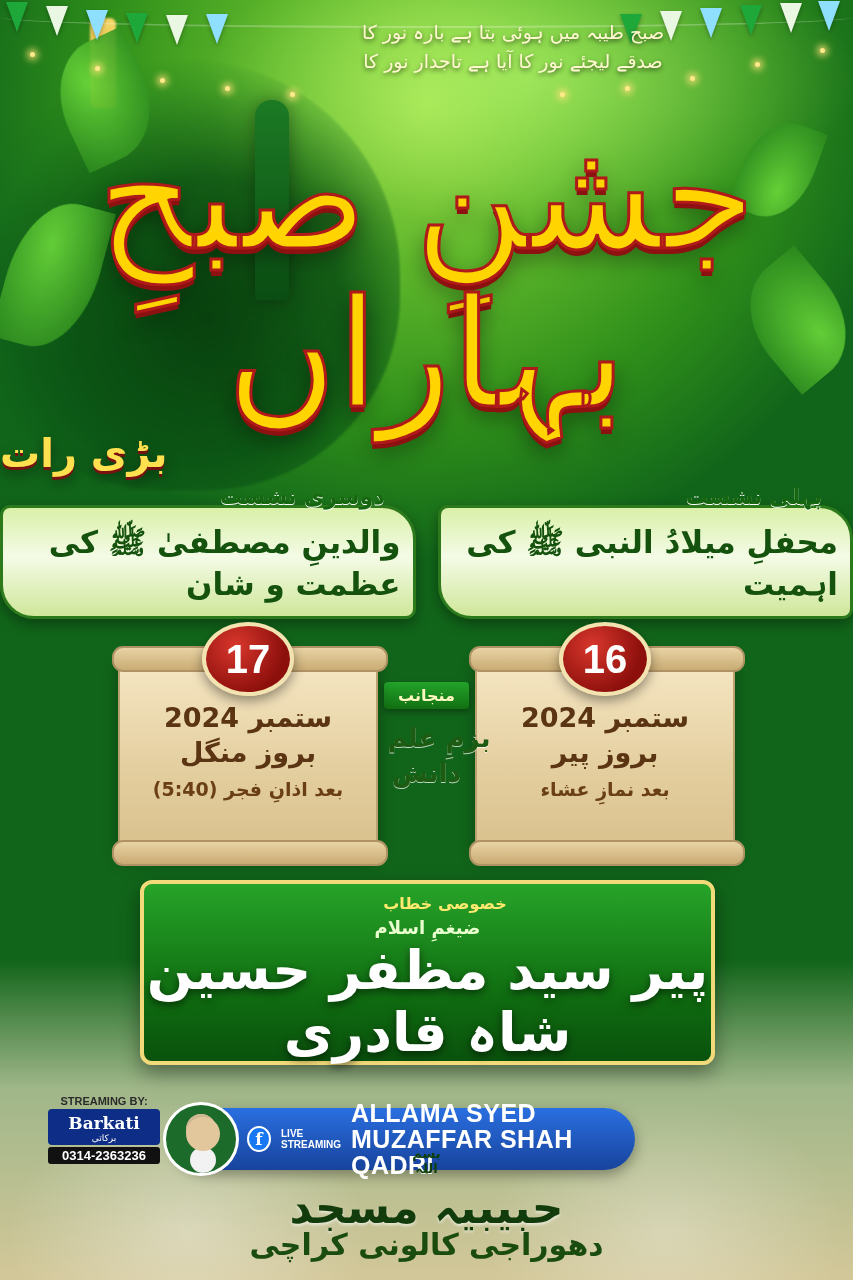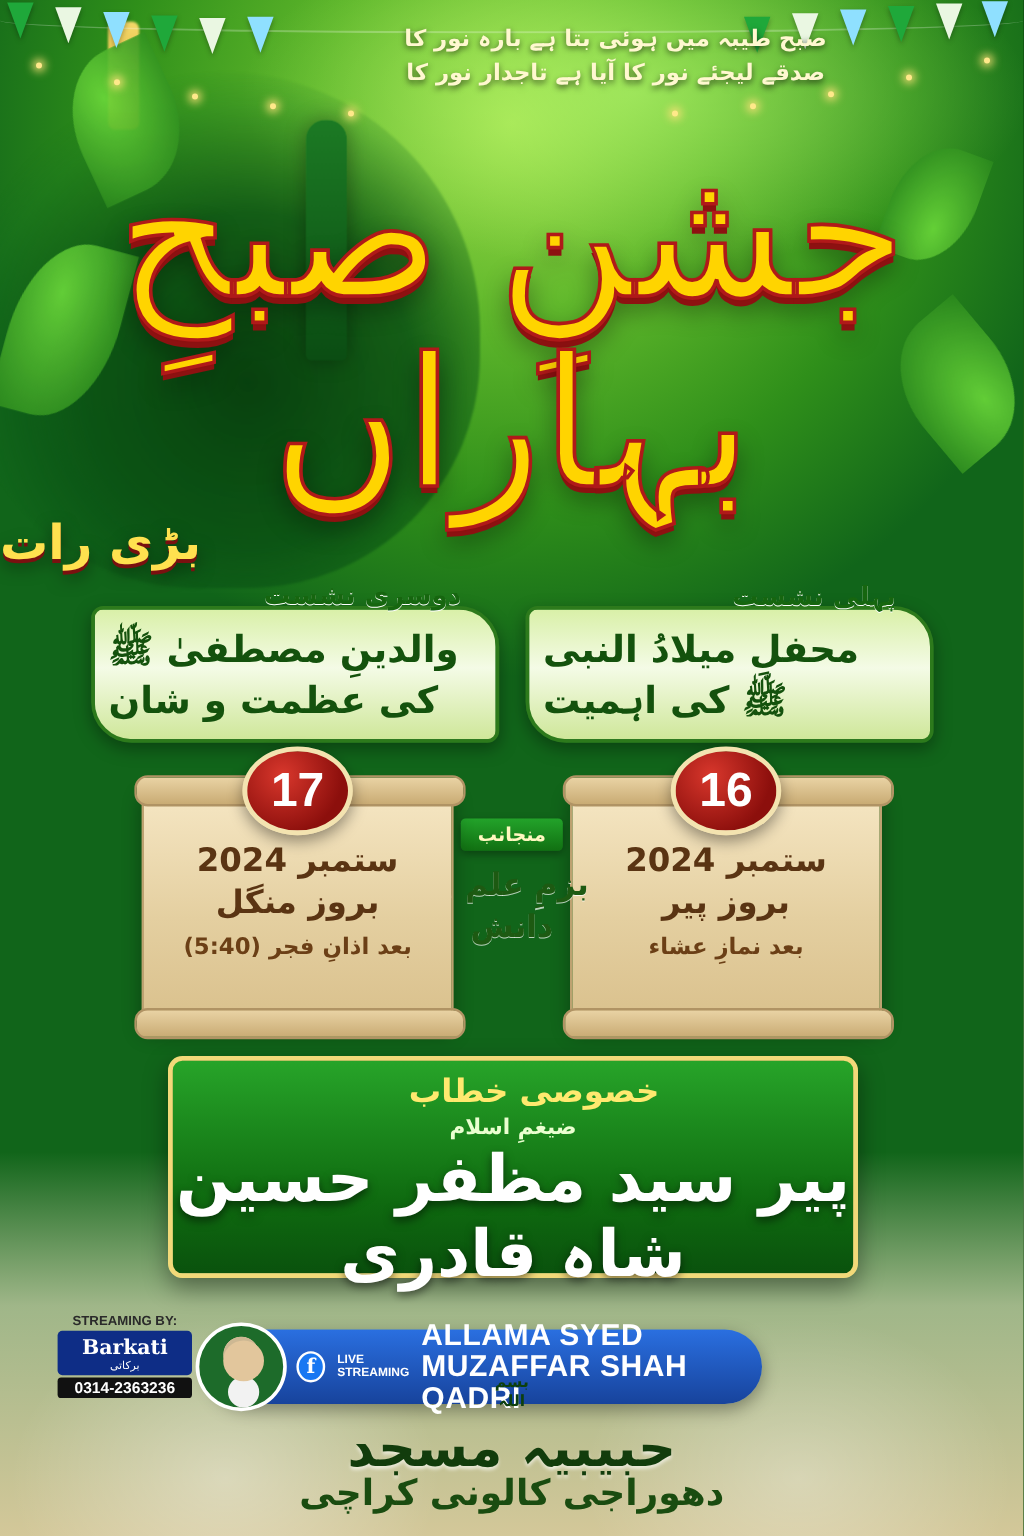--- a/index.html
+++ b/index.html
@@ -59,21 +59,21 @@
 
   
   .couplet {
     position:absolute; top:18px; right:120px; width:440px;
     text-align:center; color:#fff8d0;
     font-family:"DejaVu Sans", sans-serif;
     direction: rtl;
     text-shadow: 0 2px 5px rgba(0,0,0,.6);
     line-height:1.55;
   }
-  .couplet div { font-size:19px; font-weight:bold; }
+  .couplet div { font-size:19px; font-weight:normal; }
 
   
   .title-wrap {
     position:absolute; top:118px; left:0; width:100%;
     text-align:center; direction:rtl;
   }
   .title-main {
     font-family:"DejaVu Sans", sans-serif;
     font-size:150px; font-weight:normal; line-height:1.05;
     color:#ffd400;
@@ -91,22 +91,22 @@
     font-size:40px; font-weight:bold; color:#ffe14f;
     text-shadow: 0 3px 0 #7a1010, 0 6px 14px rgba(0,0,0,.5);
   }
 
   
   .sessions {
     position:absolute; top:505px; left:0; width:100%;
     display:flex; flex-direction:row-reverse; justify-content:center; gap:22px;
   }
   .session {
-    position:relative; width:340px; padding:14px 12px 10px;
-    text-align:left; direction:rtl;
+    position:relative; width:416px; padding:14px 12px 10px;
+    text-align:right; direction:rtl;
     background: linear-gradient(180deg,#d9f0a8,#f4fbe6 45%,#cfe79a);
     border: 3px solid #2d7a1c;
     border-radius: 10px 34px 10px 34px;
     box-shadow: 0 5px 14px rgba(0,0,0,.35);
   }
   .session-no {
     position:absolute; top:-24px; right:28px;
     font-family:"DejaVu Sans", sans-serif;
     font-size:22px; font-weight:bold; color:#16660f;
     text-shadow:0 1px 0 #fff;
@@ -176,21 +176,21 @@
   
   .speaker {
     position:absolute; top:880px; left:140px; width:575px; height:185px;
     background: linear-gradient(180deg,#27a429,#0f6b10 65%,#0a520d);
     border:4px solid #f2d979;
     border-radius:12px;
     box-shadow:0 8px 20px rgba(0,0,0,.4);
     direction:rtl; text-align:center; padding-top:10px;
   }
   .speaker-kicker {
-    color:#ffe96f; font-size:27px; font-weight:bold;
+    color:#ffe96f; font-size:16px; font-weight:bold;
     font-family:"DejaVu Sans", sans-serif;
     margin-left:35px;
   }
   .speaker-title {
     margin-top:4px; color:#eaffd0; font-size:18px; font-weight:bold;
     font-family:"DejaVu Sans", sans-serif;
   }
   .speaker-name {
     margin-top:2px; color:#ffffff; font-size:54px; font-weight:bold;
     font-family:"DejaVu Sans", sans-serif; line-height:1.15;

